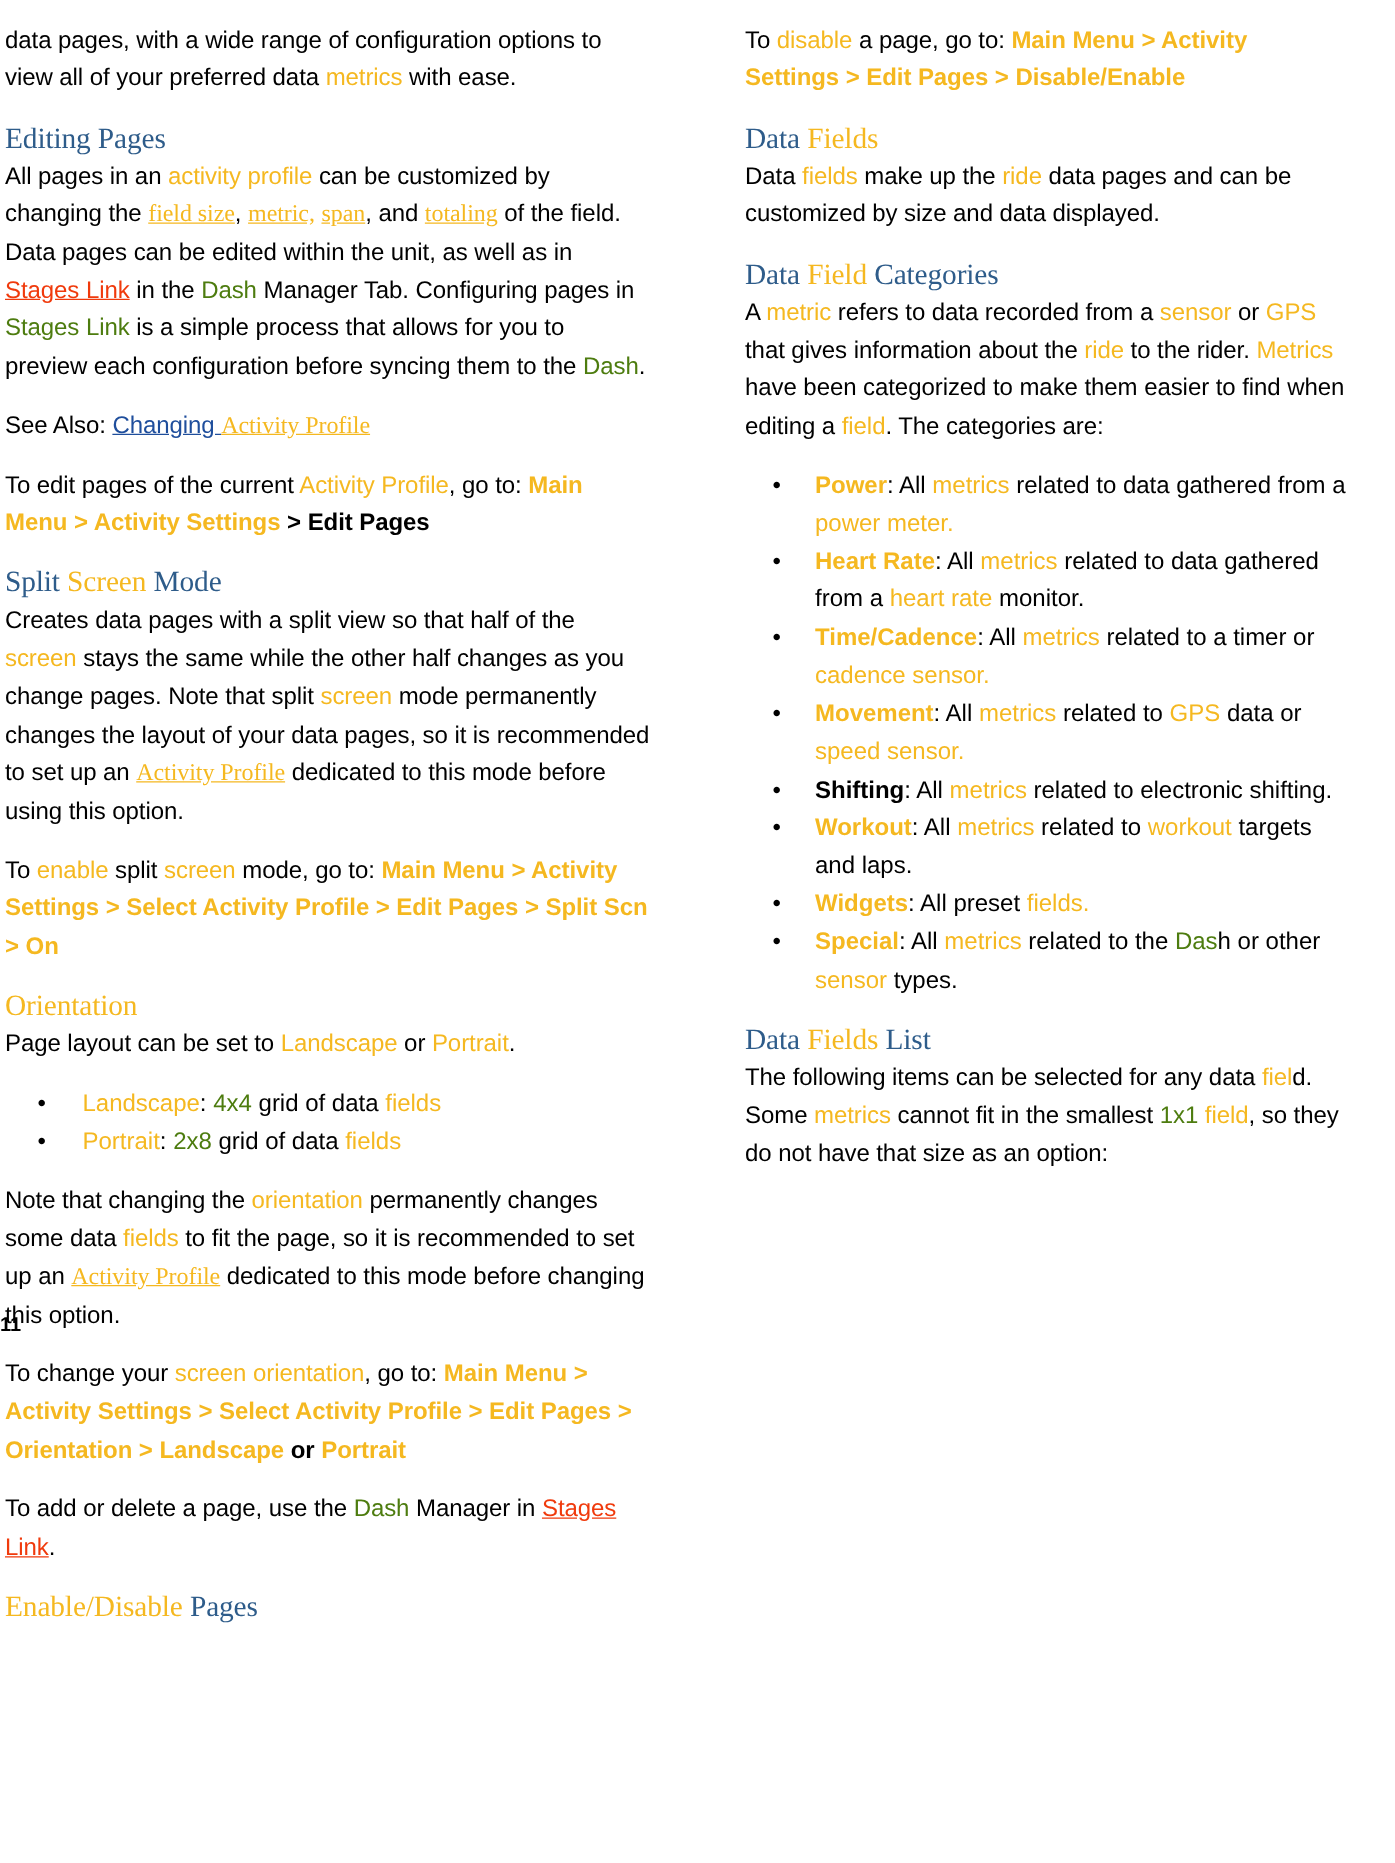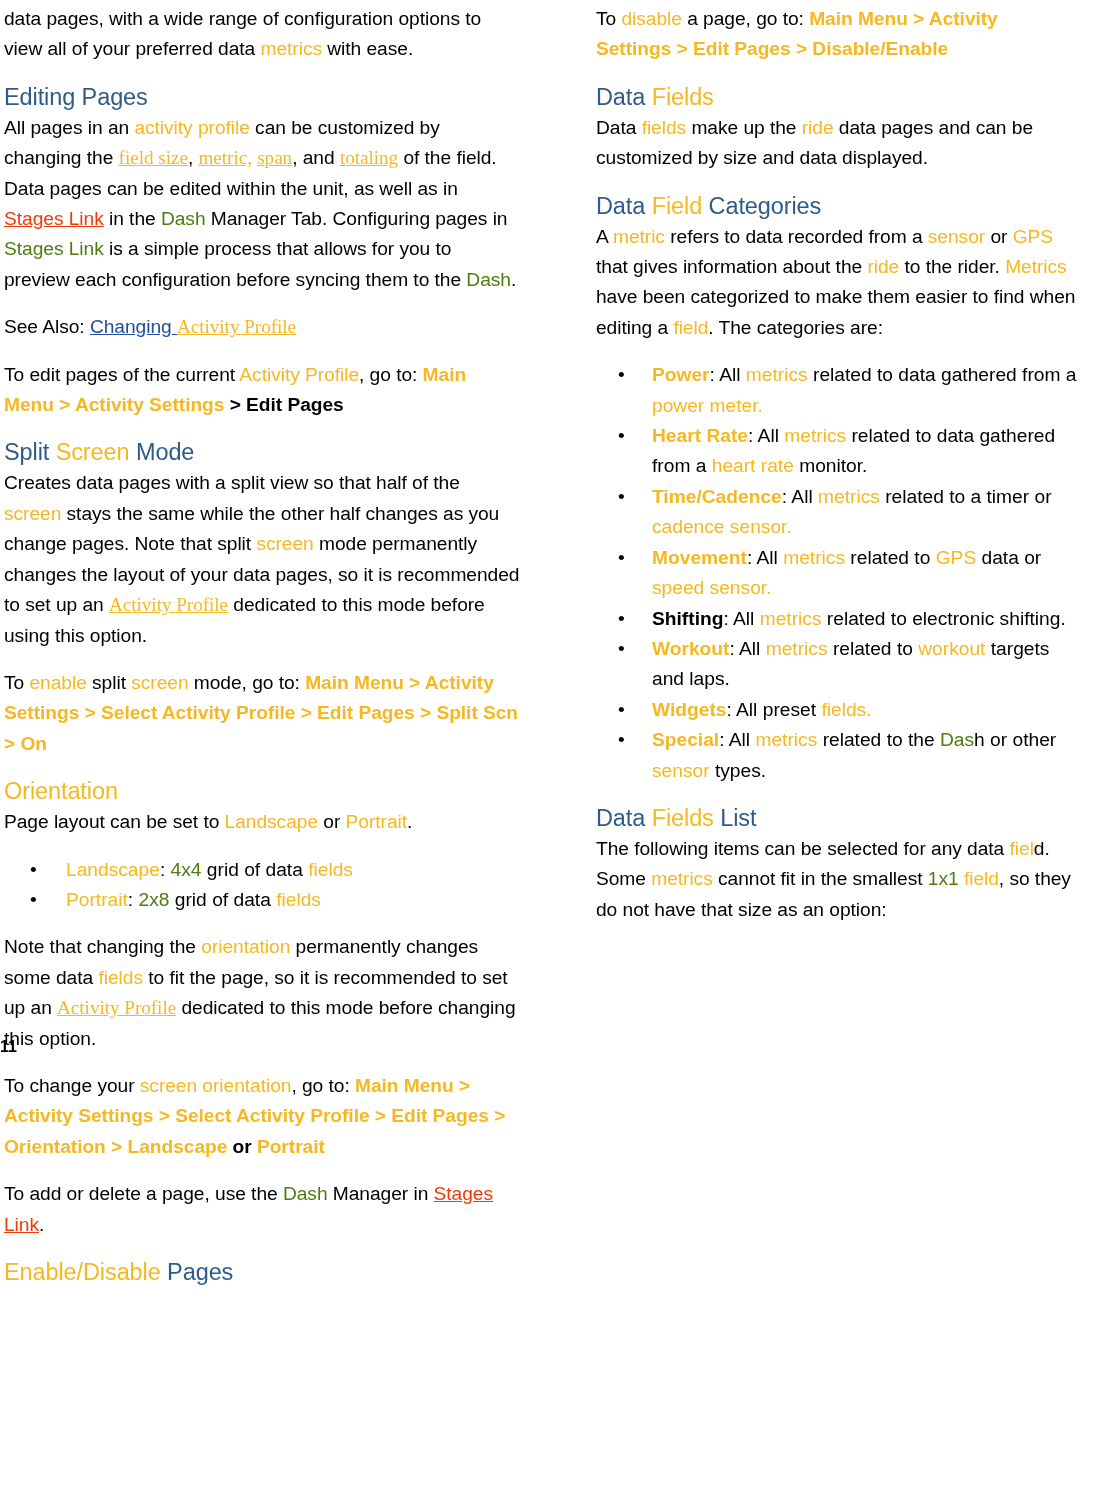--- a/index.html
+++ b/index.html
@@ -13,20 +13,21 @@
     font-family: "Liberation Sans", sans-serif;
     color: #000000;
     position: relative;
     overflow: hidden;
   }
   .page {
     width: 1116px;
     height: 1072px;
     position: relative;
     box-sizing: border-box;
+    margin-top: 14px;
   }
   .columns {
     display: flex;
     flex-direction: row;
     align-items: flex-start;
     padding: 0 0 0 0;
   }
   .col {
     width: 520px;
     box-sizing: border-box;
@@ -49,20 +50,21 @@
   }
   .para.tight {
     margin-bottom: 0;
   }
   .heading {
     font-size: 23.5px;
     line-height: 30px;
     margin: 12px 0 0 0;
     font-weight: normal;
     letter-spacing: -0.1px;
+    font-family: Liberation Serif, serif;
   }
   .heading + .para {
     margin-top: 1px;
   }
 
   
   .o  { color: #F5B820; }            
   .r  { color: #4d7c0f; }            
   .b  { color: #2E5C8A; }            
   .bold { font-weight: bold; }

